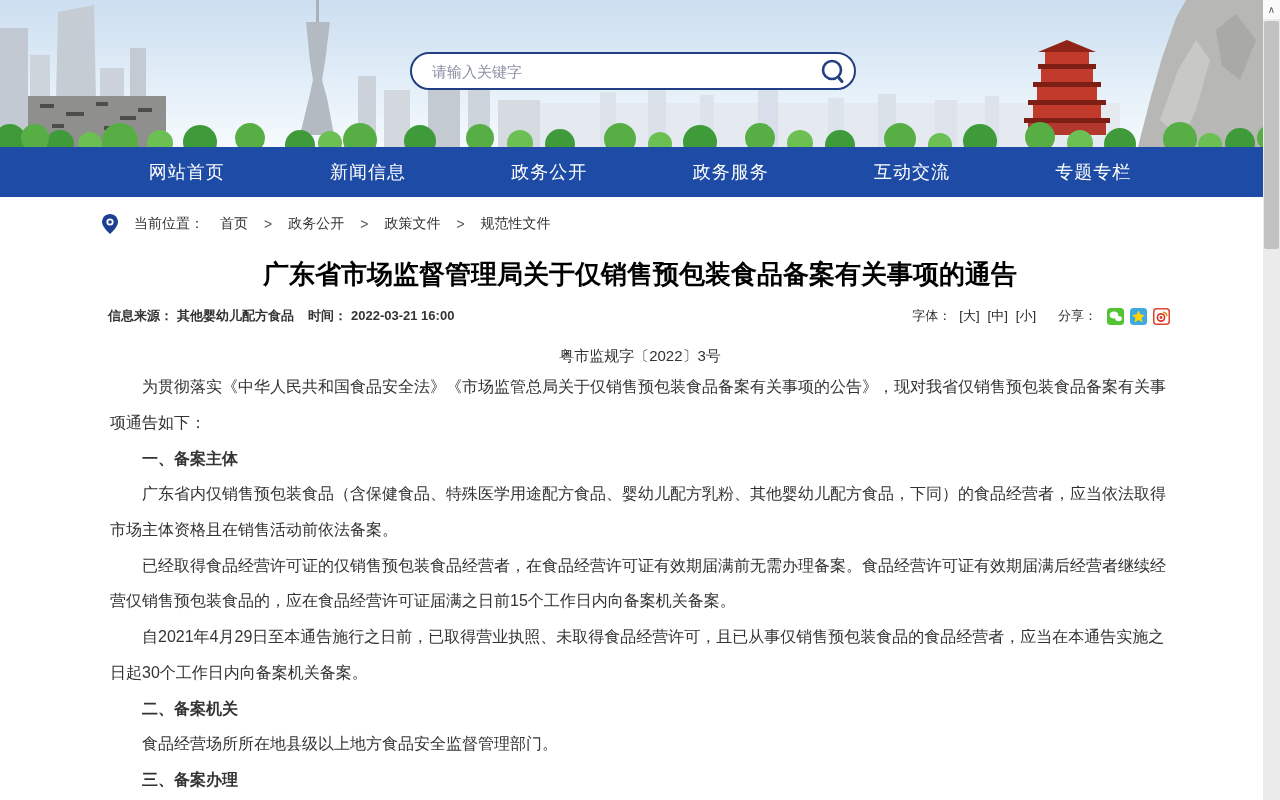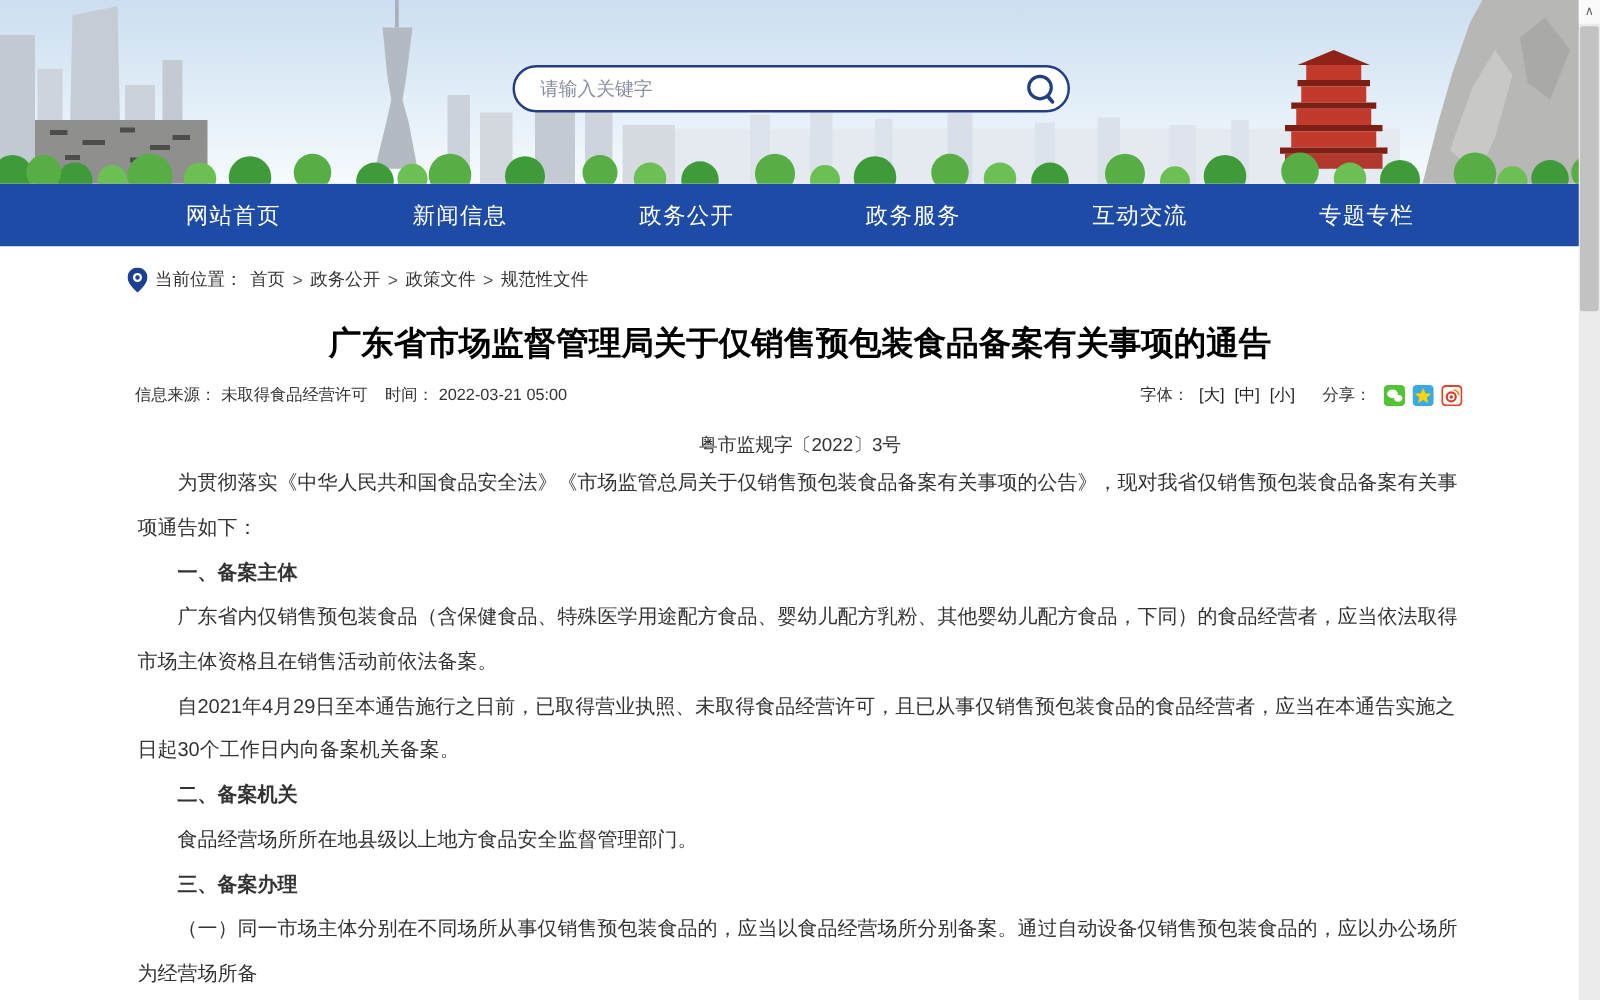--- a/index.html
+++ b/index.html
@@ -35,36 +35,36 @@
   .nav-inner {
     width:1088px; margin:0 auto; height:100%;
     display:flex; align-items:center; justify-content:space-around;
   }
   .nav-item { color:#fff; font-size:18px; text-decoration:none; letter-spacing:1px; cursor:pointer;font-family:Liberation Mono, monospace; }
 
   
   .page { width:1088px; margin:0 auto; }
 
   .breadcrumb {
-    margin-top:17px; display:flex; align-items:center; gap:6px;
+    margin-top:17px; display:flex; align-items:center; gap:16px;
     font-size:14px; color:#333; padding-left:6px;
   }
   .crumb { color:#333; text-decoration:none; cursor:pointer; }
   .crumb-sep { color:#555; }
 
   .article-title {
     margin:25px 0 14px 0; text-align:center;
     font-size:26px; font-weight:bold; color:#000; line-height:1.2;
   }
 
   .meta-row {
     margin-top:17px; display:flex; justify-content:space-between; align-items:center;
     font-size:13px; color:#333; padding:0 14px 0 12px;
   }
-  .meta-left span { margin-right:4px; }
+  .meta-left span { margin-right:4px;font-weight:bold; }
   .meta-left .gap { margin-left:10px; }
   .meta-right { display:flex; align-items:center; gap:8px; }
   .font-btn { cursor:pointer; color:#222; }
   .share-icons { display:flex; align-items:center; gap:6px; margin-left:2px; }
   .share-icons span { display:inline-flex; cursor:pointer; }
 
   .doc-number { margin-top:22px; text-align:center; font-size:15px; color:#333; }
 
   .article-body {
     margin-top:3px; padding:0 14px; font-size:16px; color:#333;
@@ -215,21 +215,21 @@
     <span class="crumb-sep">&gt;</span>
     <a class="crumb">政策文件</a>
     <span class="crumb-sep">&gt;</span>
     <a class="crumb">规范性文件</a>
   </div>
 
   <h1 class="article-title">广东省市场监督管理局关于仅销售预包装食品备案有关事项的通告</h1>
 
   <div class="meta-row">
     <div class="meta-left">
-      <span>信息来源：</span><span>未取得食品经营许可</span><span class="gap">时间：</span><span>2022-03-21 05:00</span>
+      <span>信息来源：</span><span>其他婴幼儿配方食品</span><span class="gap">时间：</span><span>2022-03-21 16:00</span>
     </div>
     <div class="meta-right">
       <span>字体：</span>
       <span class="font-btn">[大]</span>
       <span class="font-btn">[中]</span>
       <span class="font-btn">[小]</span>
       <span style="width:6px"></span>
       <span>分享：</span>
       <span class="share-icons">
         <span>
@@ -256,20 +256,21 @@
       </span>
     </div>
   </div>
 
   <div class="doc-number">粤市监规字〔2022〕3号</div>
 
   <div class="article-body">
     <p>为贯彻落实《中华人民共和国食品安全法》《市场监管总局关于仅销售预包装食品备案有关事项的公告》，现对我省仅销售预包装食品备案有关事项通告如下：</p>
     <p class="heading">一、备案主体</p>
     <p>广东省内仅销售预包装食品（含保健食品、特殊医学用途配方食品、婴幼儿配方乳粉、其他婴幼儿配方食品，下同）的食品经营者，应当依法取得市场主体资格且在销售活动前依法备案。</p>
+    <p>已经取得食品经营许可证的仅销售预包装食品经营者，在食品经营许可证有效期届满前无需办理备案。食品经营许可证有效期届满后经营者继续经营仅销售预包装食品的，应在食品经营许可证届满之日前15个工作日内向备案机关备案。</p>
     <p>自2021年4月29日至本通告施行之日前，已取得营业执照、未取得食品经营许可，且已从事仅销售预包装食品的食品经营者，应当在本通告实施之日起30个工作日内向备案机关备案。</p>
     <p class="heading">二、备案机关</p>
     <p>食品经营场所所在地县级以上地方食品安全监督管理部门。</p>
     <p class="heading">三、备案办理</p>
     <p>（一）同一市场主体分别在不同场所从事仅销售预包装食品的，应当以食品经营场所分别备案。通过自动设备仅销售预包装食品的，应以办公场所为经营场所备</p>
   </div>
 </div>
 
 <div class="scrollbar">
   <div class="scroll-up">∧</div>

